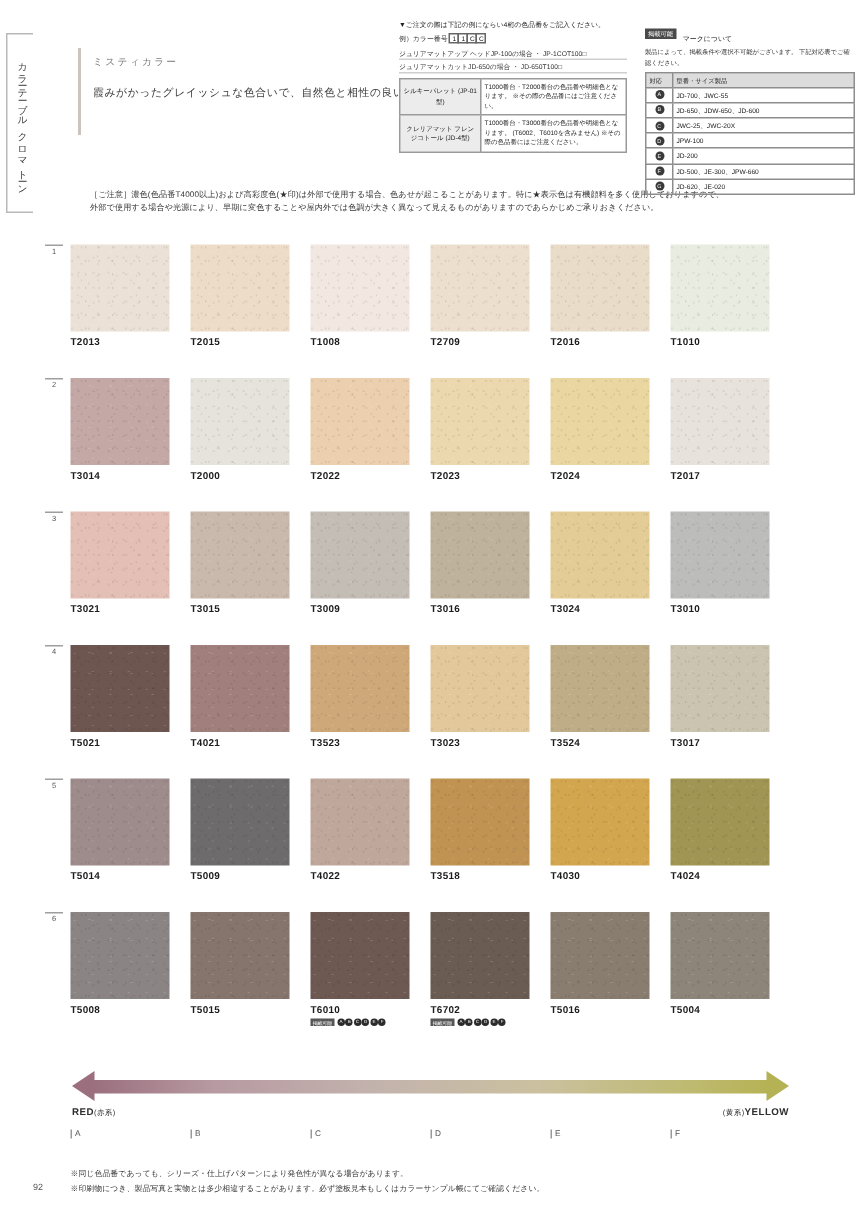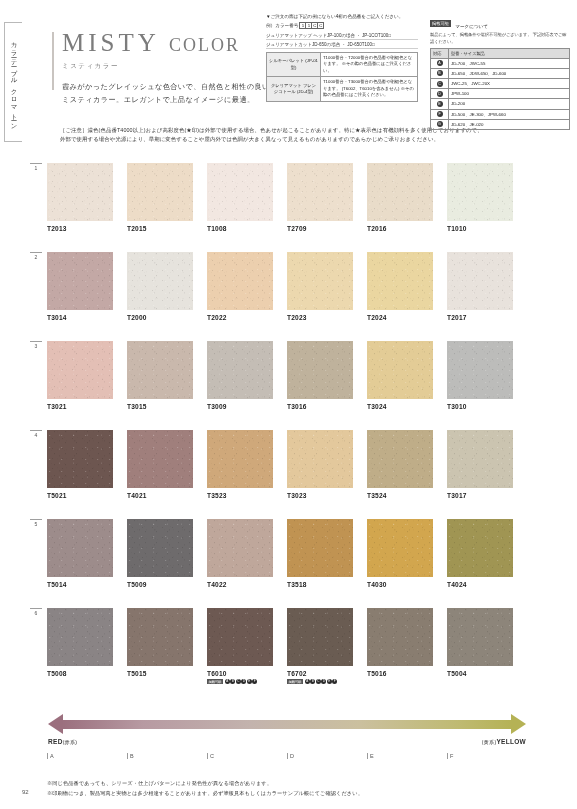--- a/index.html
+++ b/index.html
@@ -157,28 +157,23 @@
 <body>
 
 <div class="page">
 
   <div class="side-tab">
     <span>カラーテーブル クロマトーン</span>
   </div>
 
   <div class="title-wrap">
     <div class="title-bar"></div>
-    <div class="title-main">
-      <span>MISTY</span>
-      <span class="sm">COLOR</span>
-    </div>
     <div class="title-jp">ミスティカラー</div>
     <div class="lead">
       <div>霞みがかったグレイッシュな色合いで、自然色と相性の良い</div>
-      <div>ミスティカラー。エレガントで上品なイメージに最適。</div>
     </div>
   </div>
 
   <div class="notice">
     <div>［ご注意］濃色(色品番T4000以上)および高彩度色(★印)は外部で使用する場合、色あせが起こることがあります。特に★表示色は有機顔料を多く使用しておりますので、</div>
     <div>外部で使用する場合や光源により、早期に変色することや屋内外では色調が大きく異なって見えるものがありますのであらかじめご承りおきください。</div>
   </div>
 
   <div class="info-mid">
     <div class="hd">▼ご注文の際は下記の例にならい4桁の色品番をご記入ください。</div>

